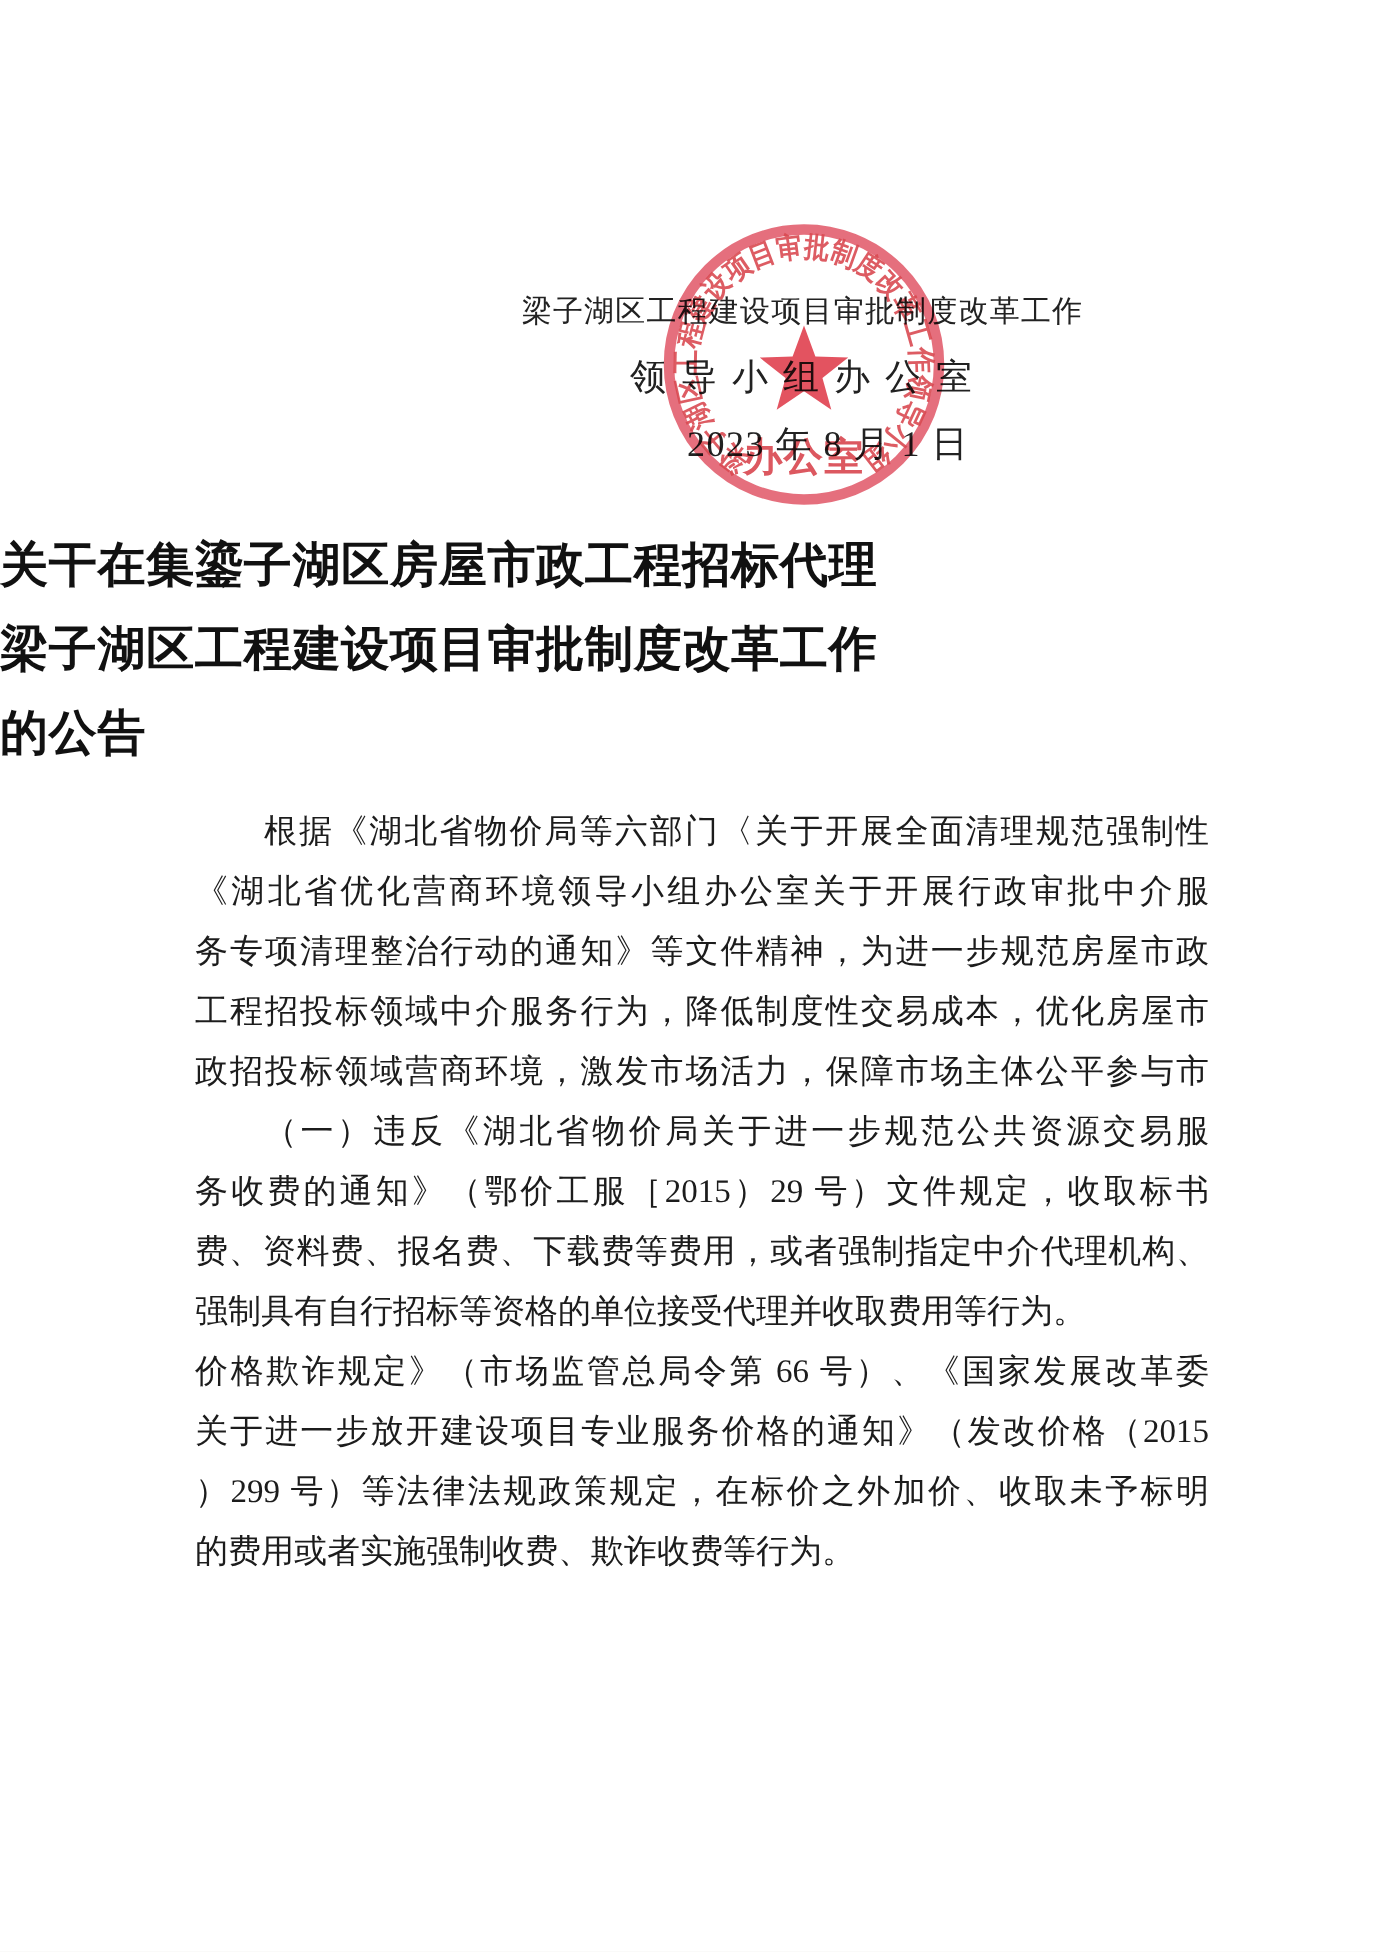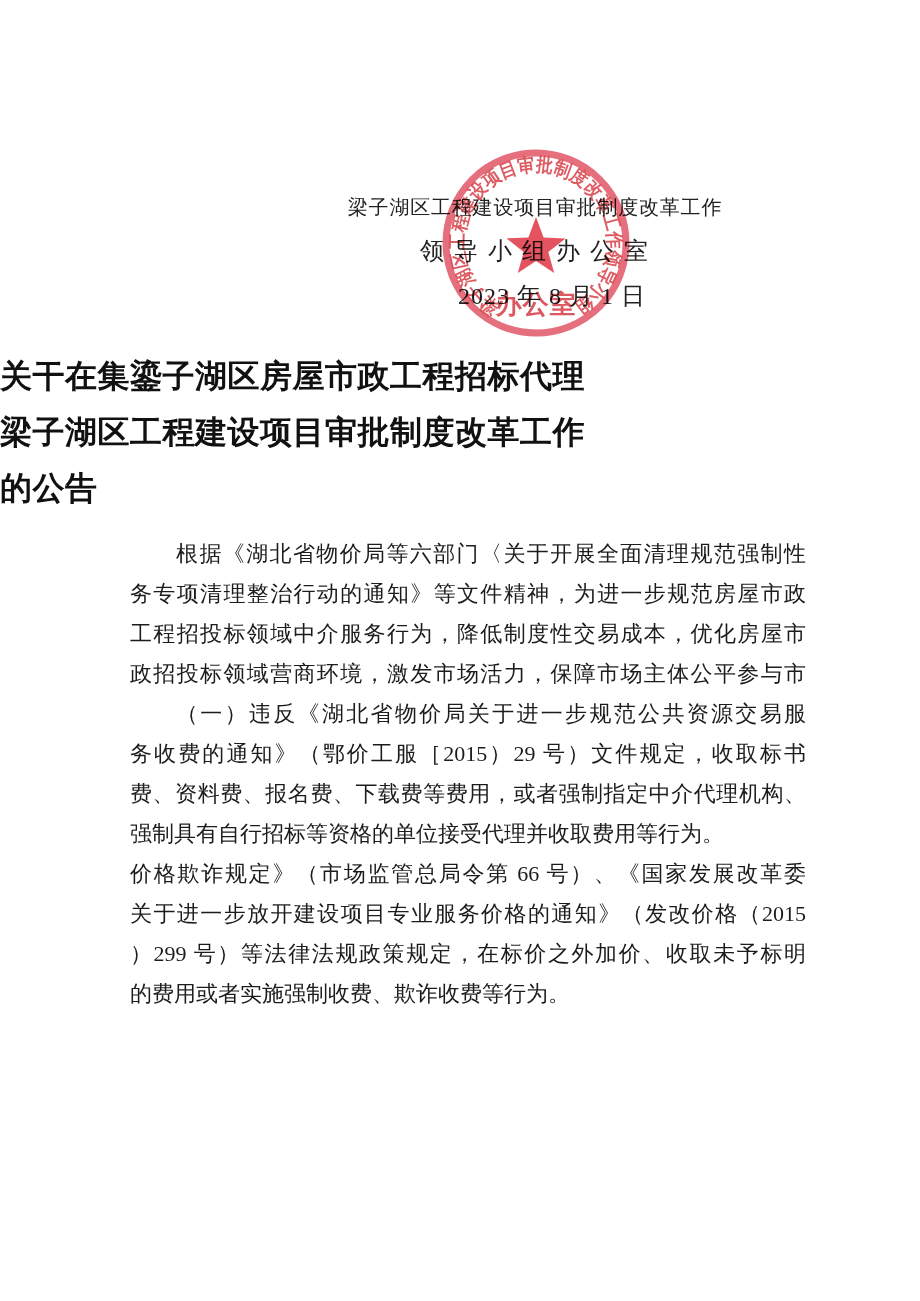--- a/index.html
+++ b/index.html
@@ -100,20 +100,21 @@
   </svg>
 
   <div class="title">
     <div>关干在集鎏子湖区房屋市政工程招标代理</div>
     <div>梁子湖区工程建设项目审批制度改革工作</div>
     <div>的公告</div>
   </div>
 
   <div class="docbody" id="bodyText">
       <div class="bline ind">根据《湖北省物价局等六部门〈关于开展全面清理规范强制性</div>
+      <div class="bline">《湖北省优化营商环境领导小组办公室关于开展行政审批中介服</div>
       <div class="bline">务专项清理整治行动的通知》等文件精神，为进一步规范房屋市政</div>
       <div class="bline">工程招投标领域中介服务行为，降低制度性交易成本，优化房屋市</div>
       <div class="bline">政招投标领域营商环境，激发市场活力，保障市场主体公平参与市</div>
       <div class="bline ind">（一）违反《湖北省物价局关于进一步规范公共资源交易服</div>
       <div class="bline">务收费的通知》（鄂价工服［2015）29 号）文件规定，收取标书</div>
       <div class="bline">费、资料费、报名费、下载费等费用，或者强制指定中介代理机构、</div>
       <div class="bline last">强制具有自行招标等资格的单位接受代理并收取费用等行为。</div>
       <div class="bline">价格欺诈规定》（市场监管总局令第 66 号）、《国家发展改革委</div>
       <div class="bline">关于进一步放开建设项目专业服务价格的通知》（发改价格（2015</div>
       <div class="bline">）299 号）等法律法规政策规定，在标价之外加价、收取未予标明</div>

